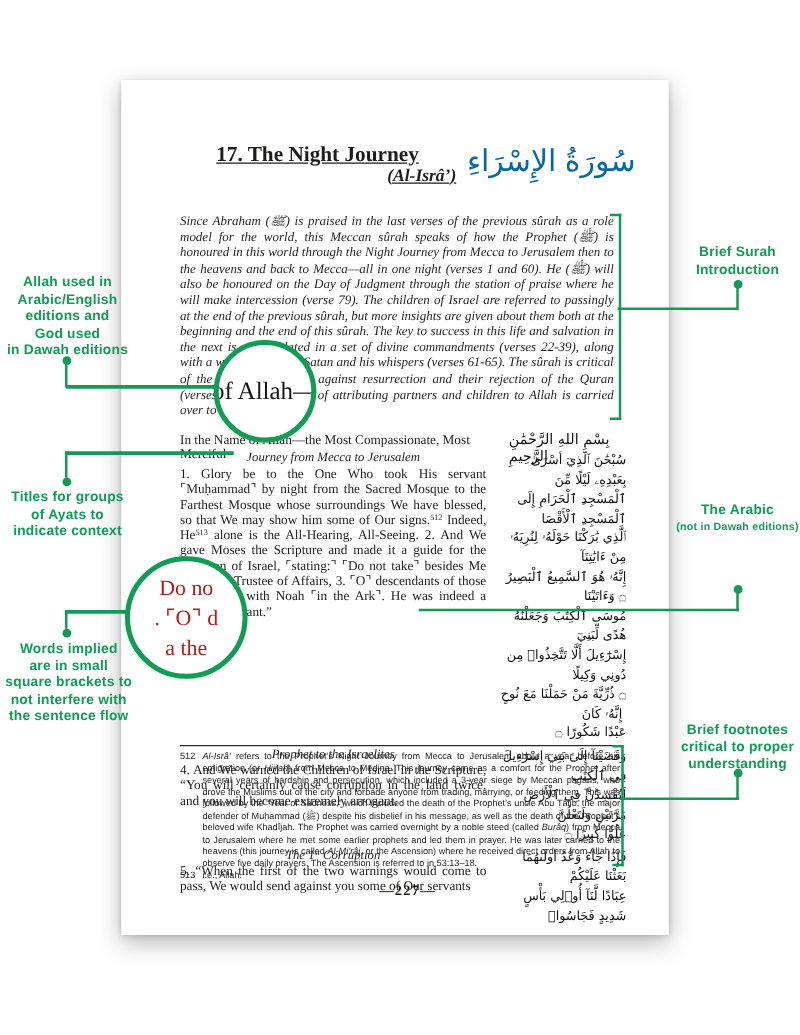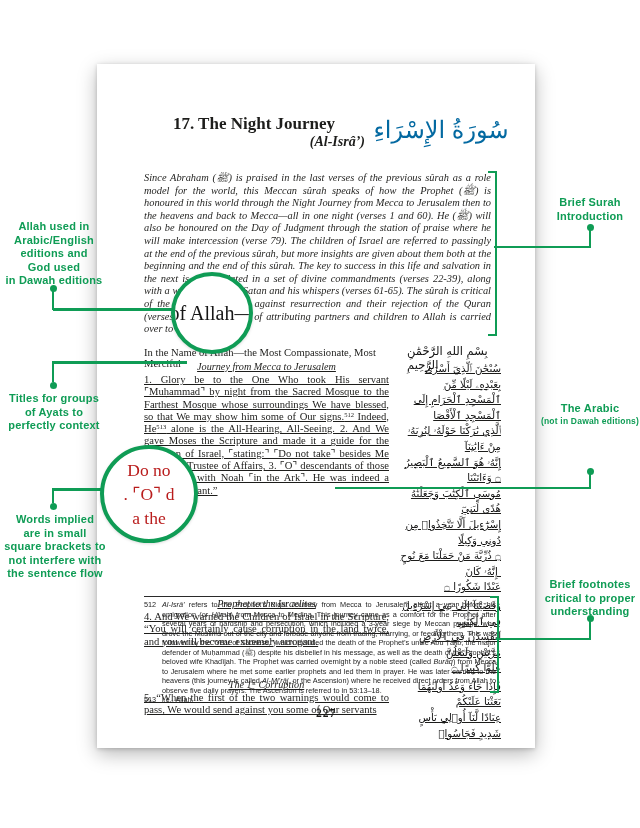--- a/index.html
+++ b/index.html
@@ -3,39 +3,39 @@
 <meta charset="utf-8">
 <style>
   html,body{margin:0;padding:0;background:#ffffff;}
   .canvas{position:relative;width:640px;height:828px;background:#ffffff;overflow:hidden;
           font-family:"Liberation Serif","DejaVu Serif",serif;color:#1d1d1b;}
   .page{position:absolute;left:97px;top:64px;width:438px;height:684px;background:#ffffff;
         box-shadow:0 6px 18px rgba(0,0,0,.28),0 1px 4px rgba(0,0,0,.18);z-index:1;}
 
   
   .page-header{position:absolute;top:50px;left:46px;right:18px;display:flex;align-items:flex-start;}
-  .title-block{width:222px;text-align:center;}
+  .title-block{width:222px;text-align:center;text-decoration:underline;}
   .page-title{font-weight:bold;font-size:17px;line-height:1.15;}
   .page-subtitle{font-weight:bold;font-style:italic;font-size:14px;line-height:1.2;text-align:right;}
   .surah-callig{flex:1;text-align:center;font-family:Liberation Sans, sans-serif;font-size:24px;
                 line-height:1.3;color:#0369a1;}
 
   
   .intro{position:absolute;top:108px;left:47px;width:347px;max-height:172px;overflow:hidden;
          font-style:italic;font-size:10.4px;line-height:12.6px;text-align:justify;color:#1f1f1d;}
 
   
   .bismillah-row{position:absolute;top:280px;left:47px;right:16px;display:flex;
                  justify-content:space-between;align-items:center;}
   .bismillah-en{font-size:10.6px;}
   .bismillah-ar{font-family:"DejaVu Sans",sans-serif;font-size:11.5px;color:#111;}
 
   
   .sections{position:absolute;top:297px;left:47px;right:34px;display:flex;flex-direction:column;gap:3px;}
-  .sec-row{display:flex;gap:10px;text-decoration:underline;}
+  .sec-row{display:flex;gap:10px;}
   .col-en{width:245px;flex:none;}
   .sec-heading{text-align:center;font-style:italic;font-size:10.2px;line-height:12px;margin-bottom:1px;}
   .verse-text{font-size:10.6px;line-height:12.3px;text-align:justify;}
   .verse-text sup,.sec-heading sup{font-size:62%;line-height:0;vertical-align:baseline;position:relative;top:-0.45em;}
   .col-ar{flex:1;direction:rtl;text-align:right;font-family:"DejaVu Sans",sans-serif;
           font-size:10.2px;line-height:15.6px;white-space:pre-line;color:#101010;overflow:hidden;}
 
   
   .fn-rule{position:absolute;left:47px;top:532px;width:352px;height:1px;background:#2a2a2a;}
   .footnotes{position:absolute;left:47px;top:536px;width:352px;
@@ -140,21 +140,21 @@
 Arabic/English
 editions and
 God used
 in Dawah editions</div>
   <div class="gdot" style="left:49.5px;top:284.5px;"></div>
   <div class="gline" style="left:51.8px;top:291px;width:2.5px;height:19px;"></div>
   <div class="gline" style="left:53px;top:308px;width:119px;height:2.5px;"></div>
 
   <div class="ann" style="left:0;width:108px;top:392px;">Titles for groups
 of Ayats to
-perfectly context</div>
+indicate context</div>
   <div class="gdot" style="left:49.5px;top:381.5px;"></div>
   <div class="gline" style="left:51.8px;top:361px;width:2.5px;height:21px;"></div>
   <div class="gline" style="left:53px;top:361px;width:134px;height:2.5px;"></div>
 
   <div class="ann" style="left:0;width:110px;top:513px;">Words implied
 are in small
 square brackets to
 not interfere with
 the sentence flow</div>
   <div class="gdot" style="left:49.5px;top:502.5px;"></div>

